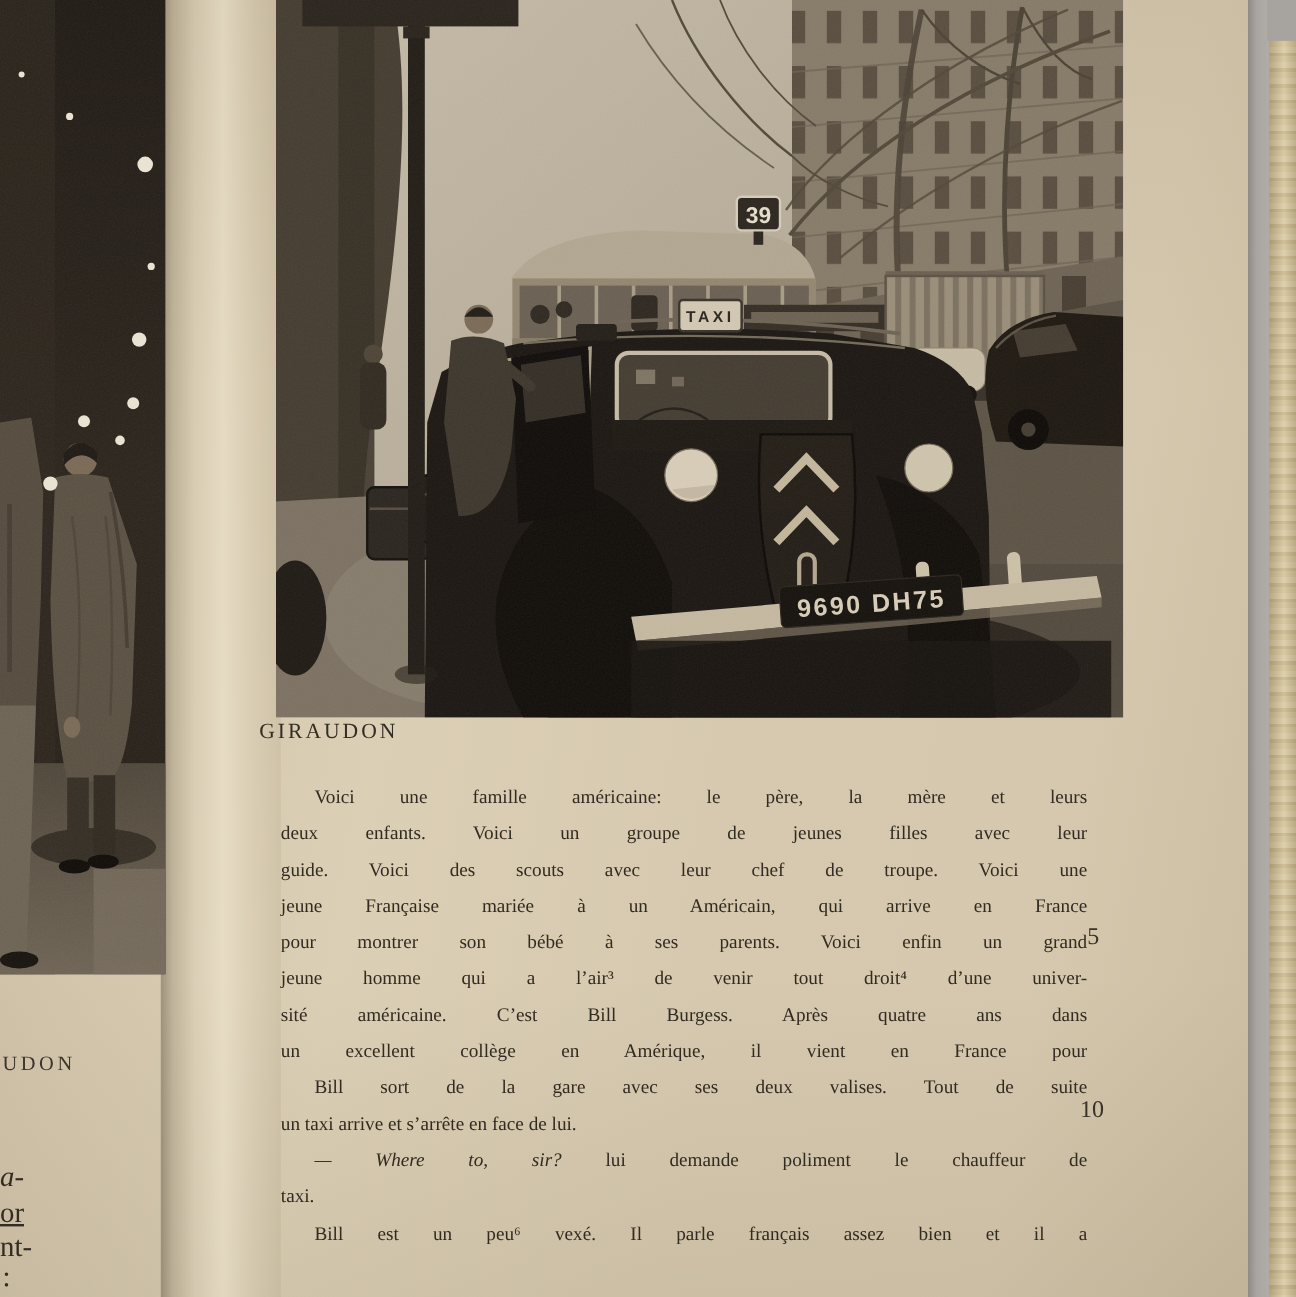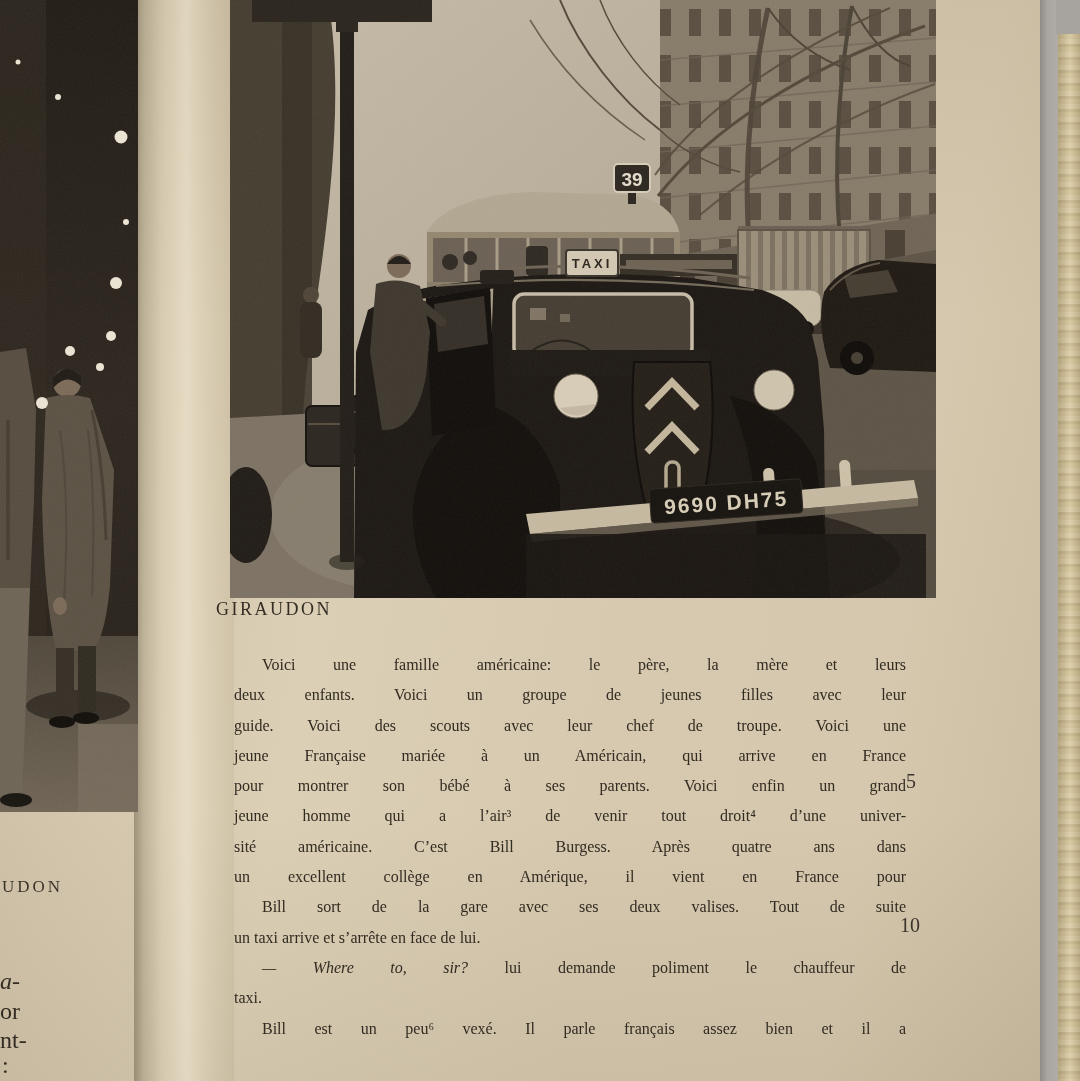--- a/index.html
+++ b/index.html
@@ -105,21 +105,21 @@
         <circle cx="42" cy="403" r="6"></circle>
       <circle cx="126" cy="222" r="3"></circle>
         <circle cx="58" cy="97" r="3"></circle>
       <circle cx="18" cy="62" r="2.5"></circle>
     </g>
     <rect x="0" y="0" width="138" height="812" filter="url(#grainL)" opacity="0.08"></rect>
   </svg>
 
   <div class="left-caption">UDON</div>
   <span class="frag it" style="left:0;top:968px;">a-</span>
-  <span class="frag" style="left:0;top:998px;">or</span>
+  <span class="frag" style="left:0;top:998px;text-decoration:underline;">or</span>
   <span class="frag" style="left:0;top:1027px;">nt-</span>
   <span class="frag" style="left:2px;top:1052px;">:</span>
 
   <svg class="main-photo" viewBox="0 0 706 598" preserveAspectRatio="none">
     <defs>
       <linearGradient id="sky" x1="0" y1="0" x2="1" y2="1">
         <stop offset="0" stop-color="#c6bba7"></stop>
           <stop offset="1" stop-color="#a89e8b"></stop>
       </linearGradient>
       <pattern id="win" width="30" height="46" patternUnits="userSpaceOnUse">

